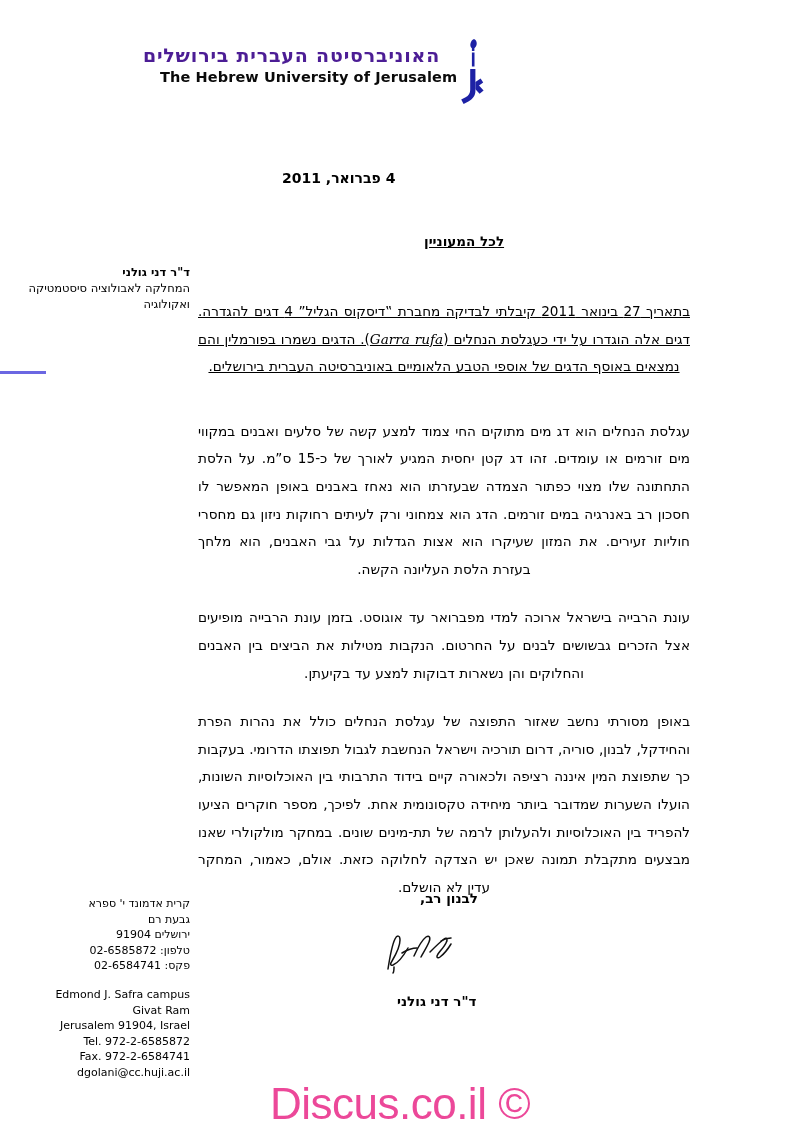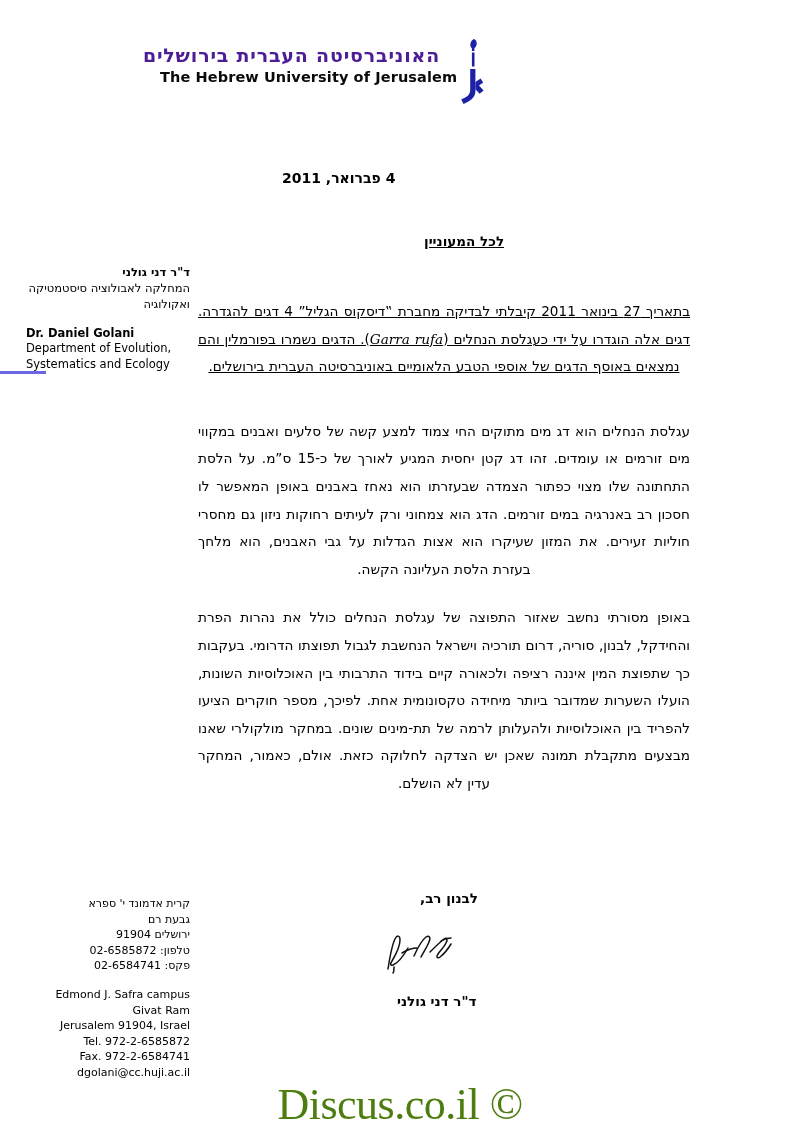--- a/index.html
+++ b/index.html
@@ -190,23 +190,23 @@
   }
 
   
   .watermark {
     position: absolute;
     left: 0;
     right: 0;
     top: 1079px;
     text-align: center;
     direction: ltr;
-    font-family: Liberation Serif, serif;
+    font-family: Liberation Sans, sans-serif;
     font-size: 44px;
-    color: #4d7c0f;
+    color: #ec4899;
     letter-spacing: -0.5px;
     white-space: nowrap;
   }
 </style>
 </head>
 <body>
 
 <div class="letterhead">
   <div class="lh-text">
     <div class="lh-hebrew">האוניברסיטה העברית בירושלים</div>
@@ -226,31 +226,27 @@
 
 <div class="date-line">4 פברואר, 2011</div>
 <div class="salutation">לכל המעוניין</div>
 
 <div class="sender-block">
   <div class="sender-he">
     <div class="nm">ד"ר דני גולני</div>
     <div>המחלקה לאבולוציה סיסטמטיקה</div>
     <div>ואקולוגיה</div>
   </div>
-  <div class="sender-en">
-    <div class="nm">Dr. Daniel Golani</div>
-    <div>Department of Evolution,</div>
-    <div>Systematics and Ecology</div>
-  </div>
 </div>
 <div class="rule-blue"></div>
 
 <div class="body-wrap">
   <p class="para p1"><span>בתאריך 27 בינואר 2011 קיבלתי לבדיקה מחברת ‟דיסקוס הגליל” 4 דגים להגדרה. דגים אלה הוגדרו על ידי כעגלסת הנחלים (</span><span class="sci">Garra rufa</span><span>). הדגים נשמרו בפורמלין והם נמצאים באוסף הדגים של אוספי הטבע הלאומיים באוניברסיטה העברית בירושלים.</span></p>
   <p class="para p2">עגלסת הנחלים הוא דג מים מתוקים החי צמוד למצע קשה של סלעים ואבנים במקווי מים זורמים או עומדים. זהו דג קטן יחסית המגיע לאורך של כ-15 ס”מ. על הלסת התחתונה שלו מצוי כפתור הצמדה שבעזרתו הוא נאחז באבנים באופן המאפשר לו חסכון רב באנרגיה במים זורמים. הדג הוא צמחוני ורק לעיתים רחוקות ניזון גם מחסרי חוליות זעירים. את המזון שעיקרו הוא אצות הגדלות על גבי האבנים, הוא מלחך בעזרת הלסת העליונה הקשה.</p>
+  <p class="para p3">עונת הרבייה בישראל ארוכה למדי מפברואר עד אוגוסט. בזמן עונת הרבייה מופיעים אצל הזכרים גבשושים לבנים על החרטום. הנקבות מטילות את הביצים בין האבנים והחלוקים והן נשארות דבוקות למצע עד בקיעתן.</p>
   <p class="para p4">באופן מסורתי נחשב שאזור התפוצה של עגלסת הנחלים כולל את נהרות הפרת והחידקל, לבנון, סוריה, דרום תורכיה וישראל הנחשבת לגבול תפוצתו הדרומי. בעקבות כך שתפוצת המין איננה רציפה ולכאורה קיים בידוד התרבותי בין האוכלוסיות השונות, הועלו השערות שמדובר ביותר מיחידה טקסונומית אחת.  לפיכך, מספר חוקרים הציעו להפריד בין האוכלוסיות ולהעלותן לרמה של תת-מינים שונים. במחקר מולקולרי שאנו מבצעים מתקבלת תמונה שאכן יש הצדקה לחלוקה כזאת. אולם, כאמור, המחקר עדין לא הושלם.</p>
 </div>
 
 <div class="closing">לבנון רב,</div>
 <span class="signature-img">
   <svg viewBox="0 0 90 52" width="90" height="52" aria-hidden="true">
     <g fill="none" stroke="#111111" stroke-width="1.5" stroke-linecap="round" stroke-linejoin="round">
       <path d="M10 46 C12 33 14 22 17 16 C19 12 22 12 22 17 C22 24 17 33 14 38 C12 41 12 43 15 42 C20 40 26 32 30 25"></path>
       <path d="M24 30 C29 27 34 25 39 25"></path>
       <path d="M36 33 C40 24 44 17 48 14 C51 12 53 14 51 19 C49 24 45 30 43 34"></path>

